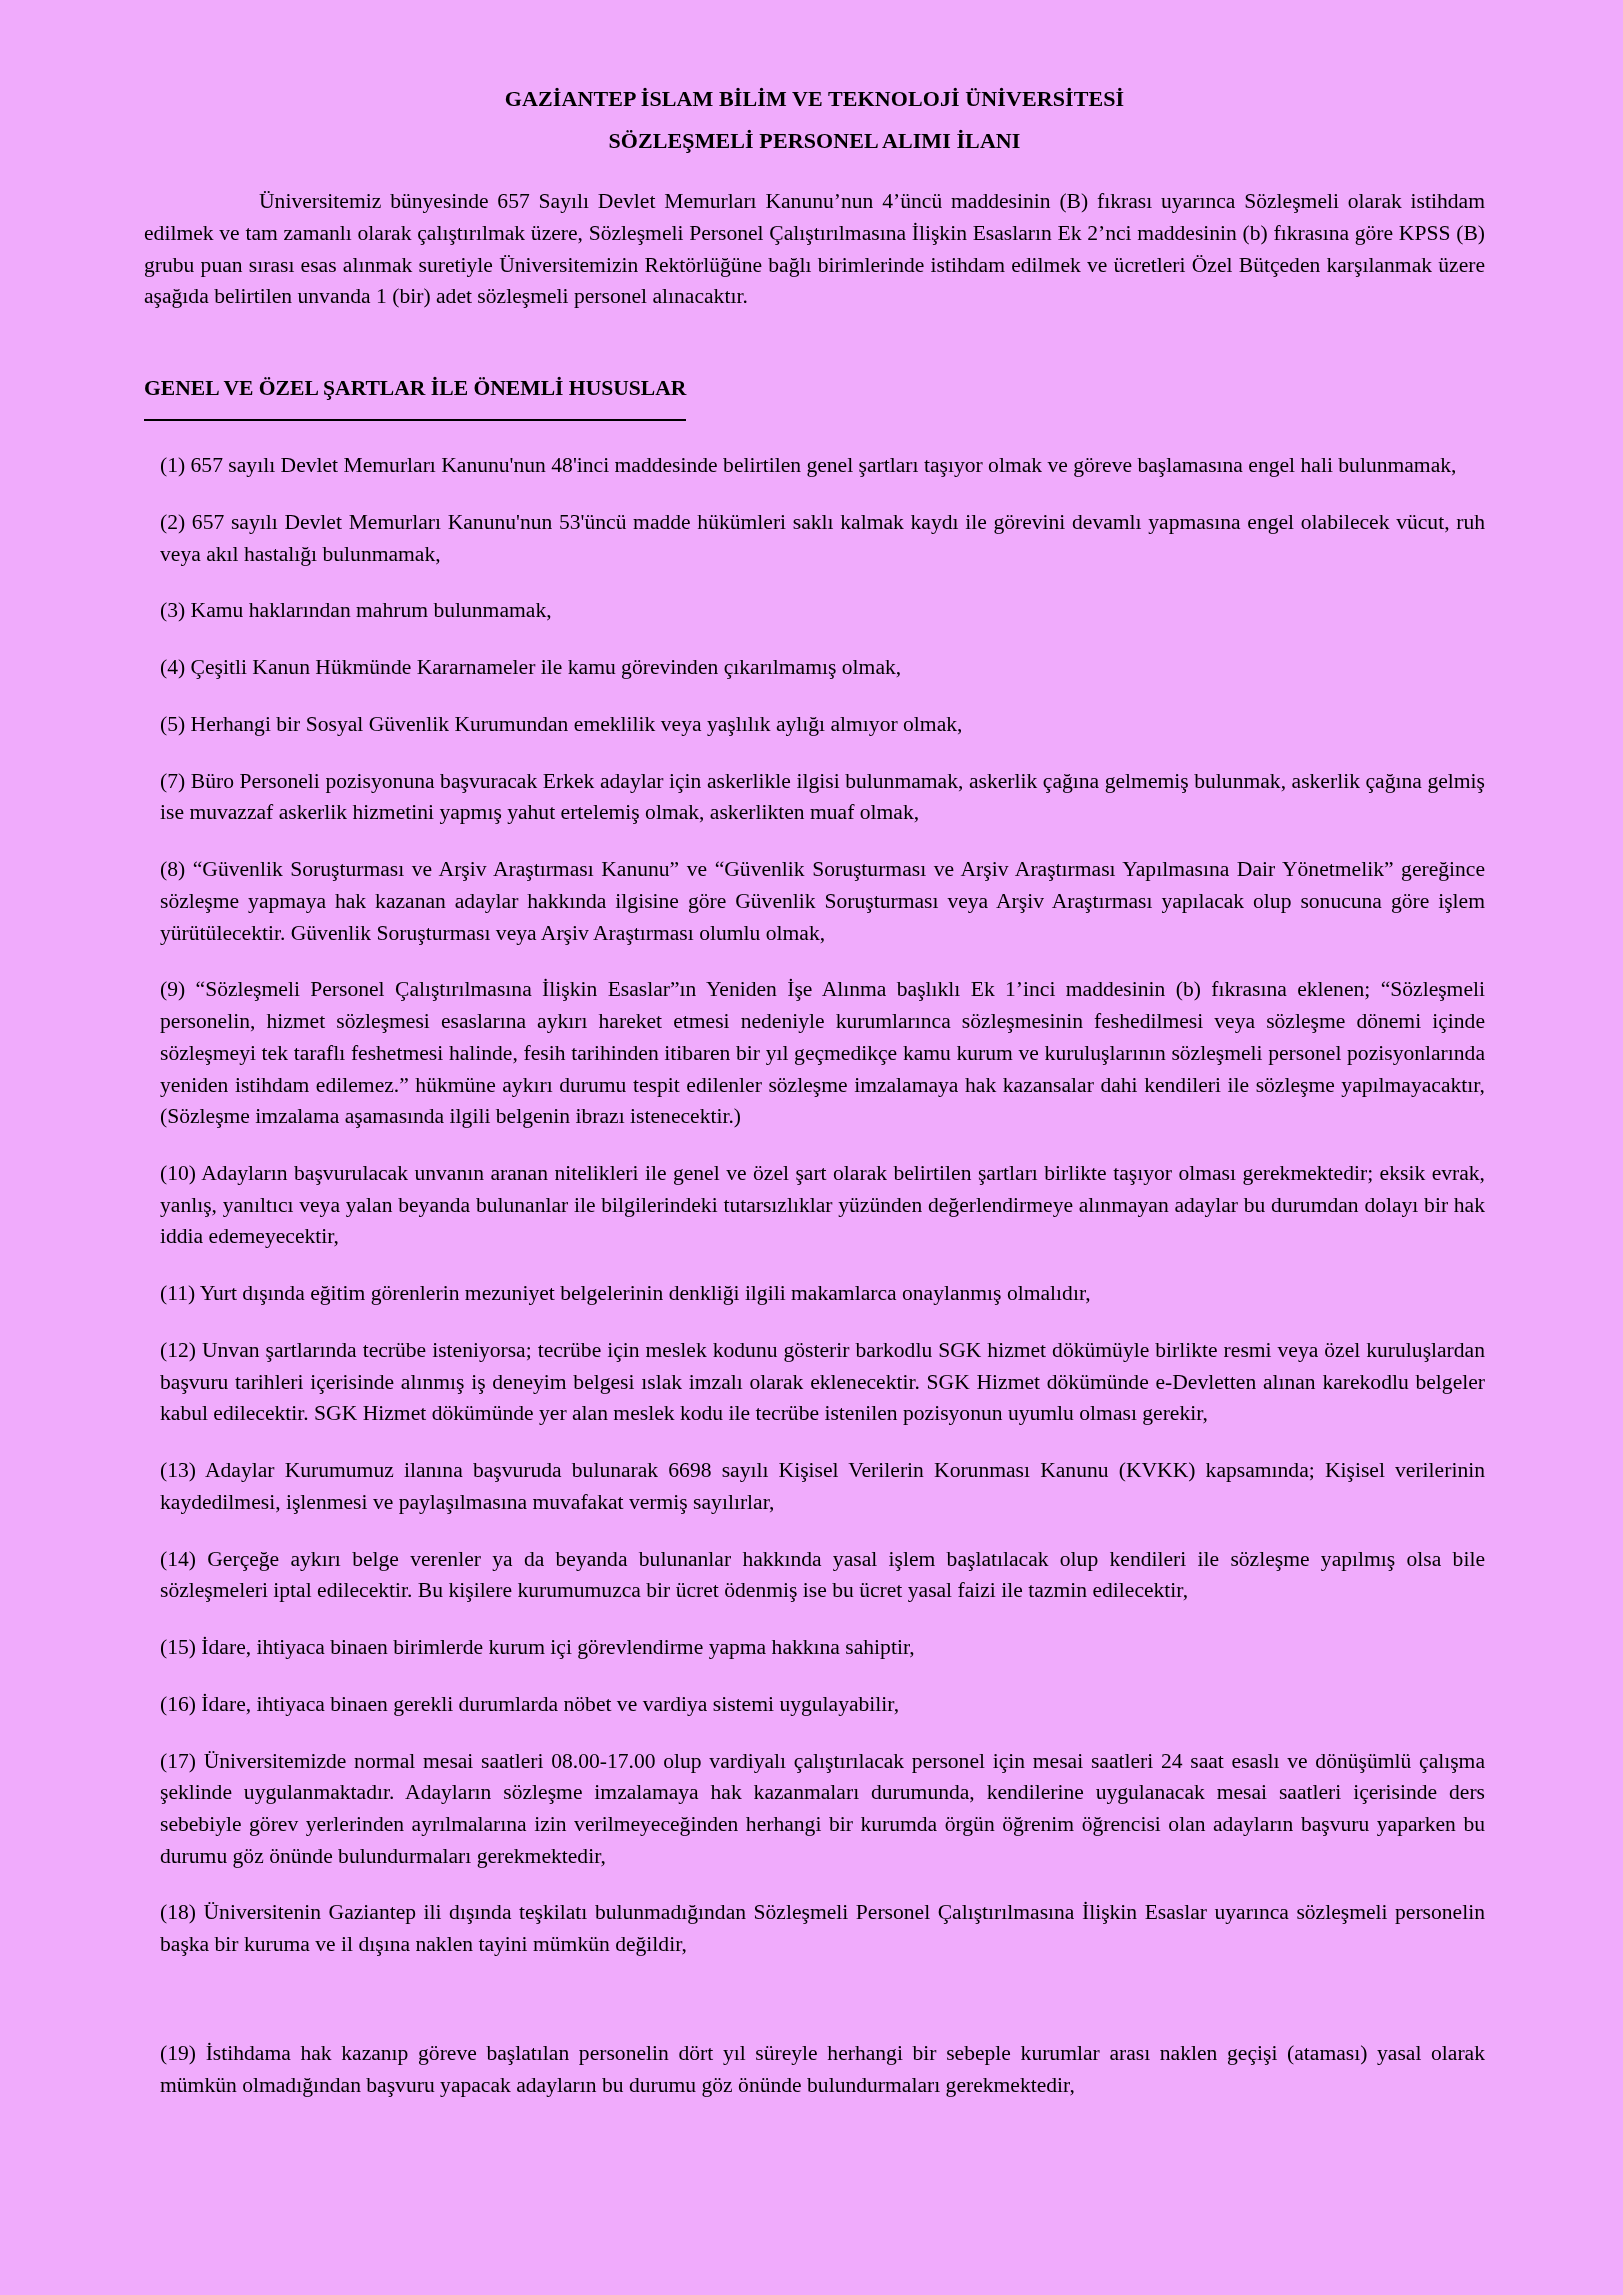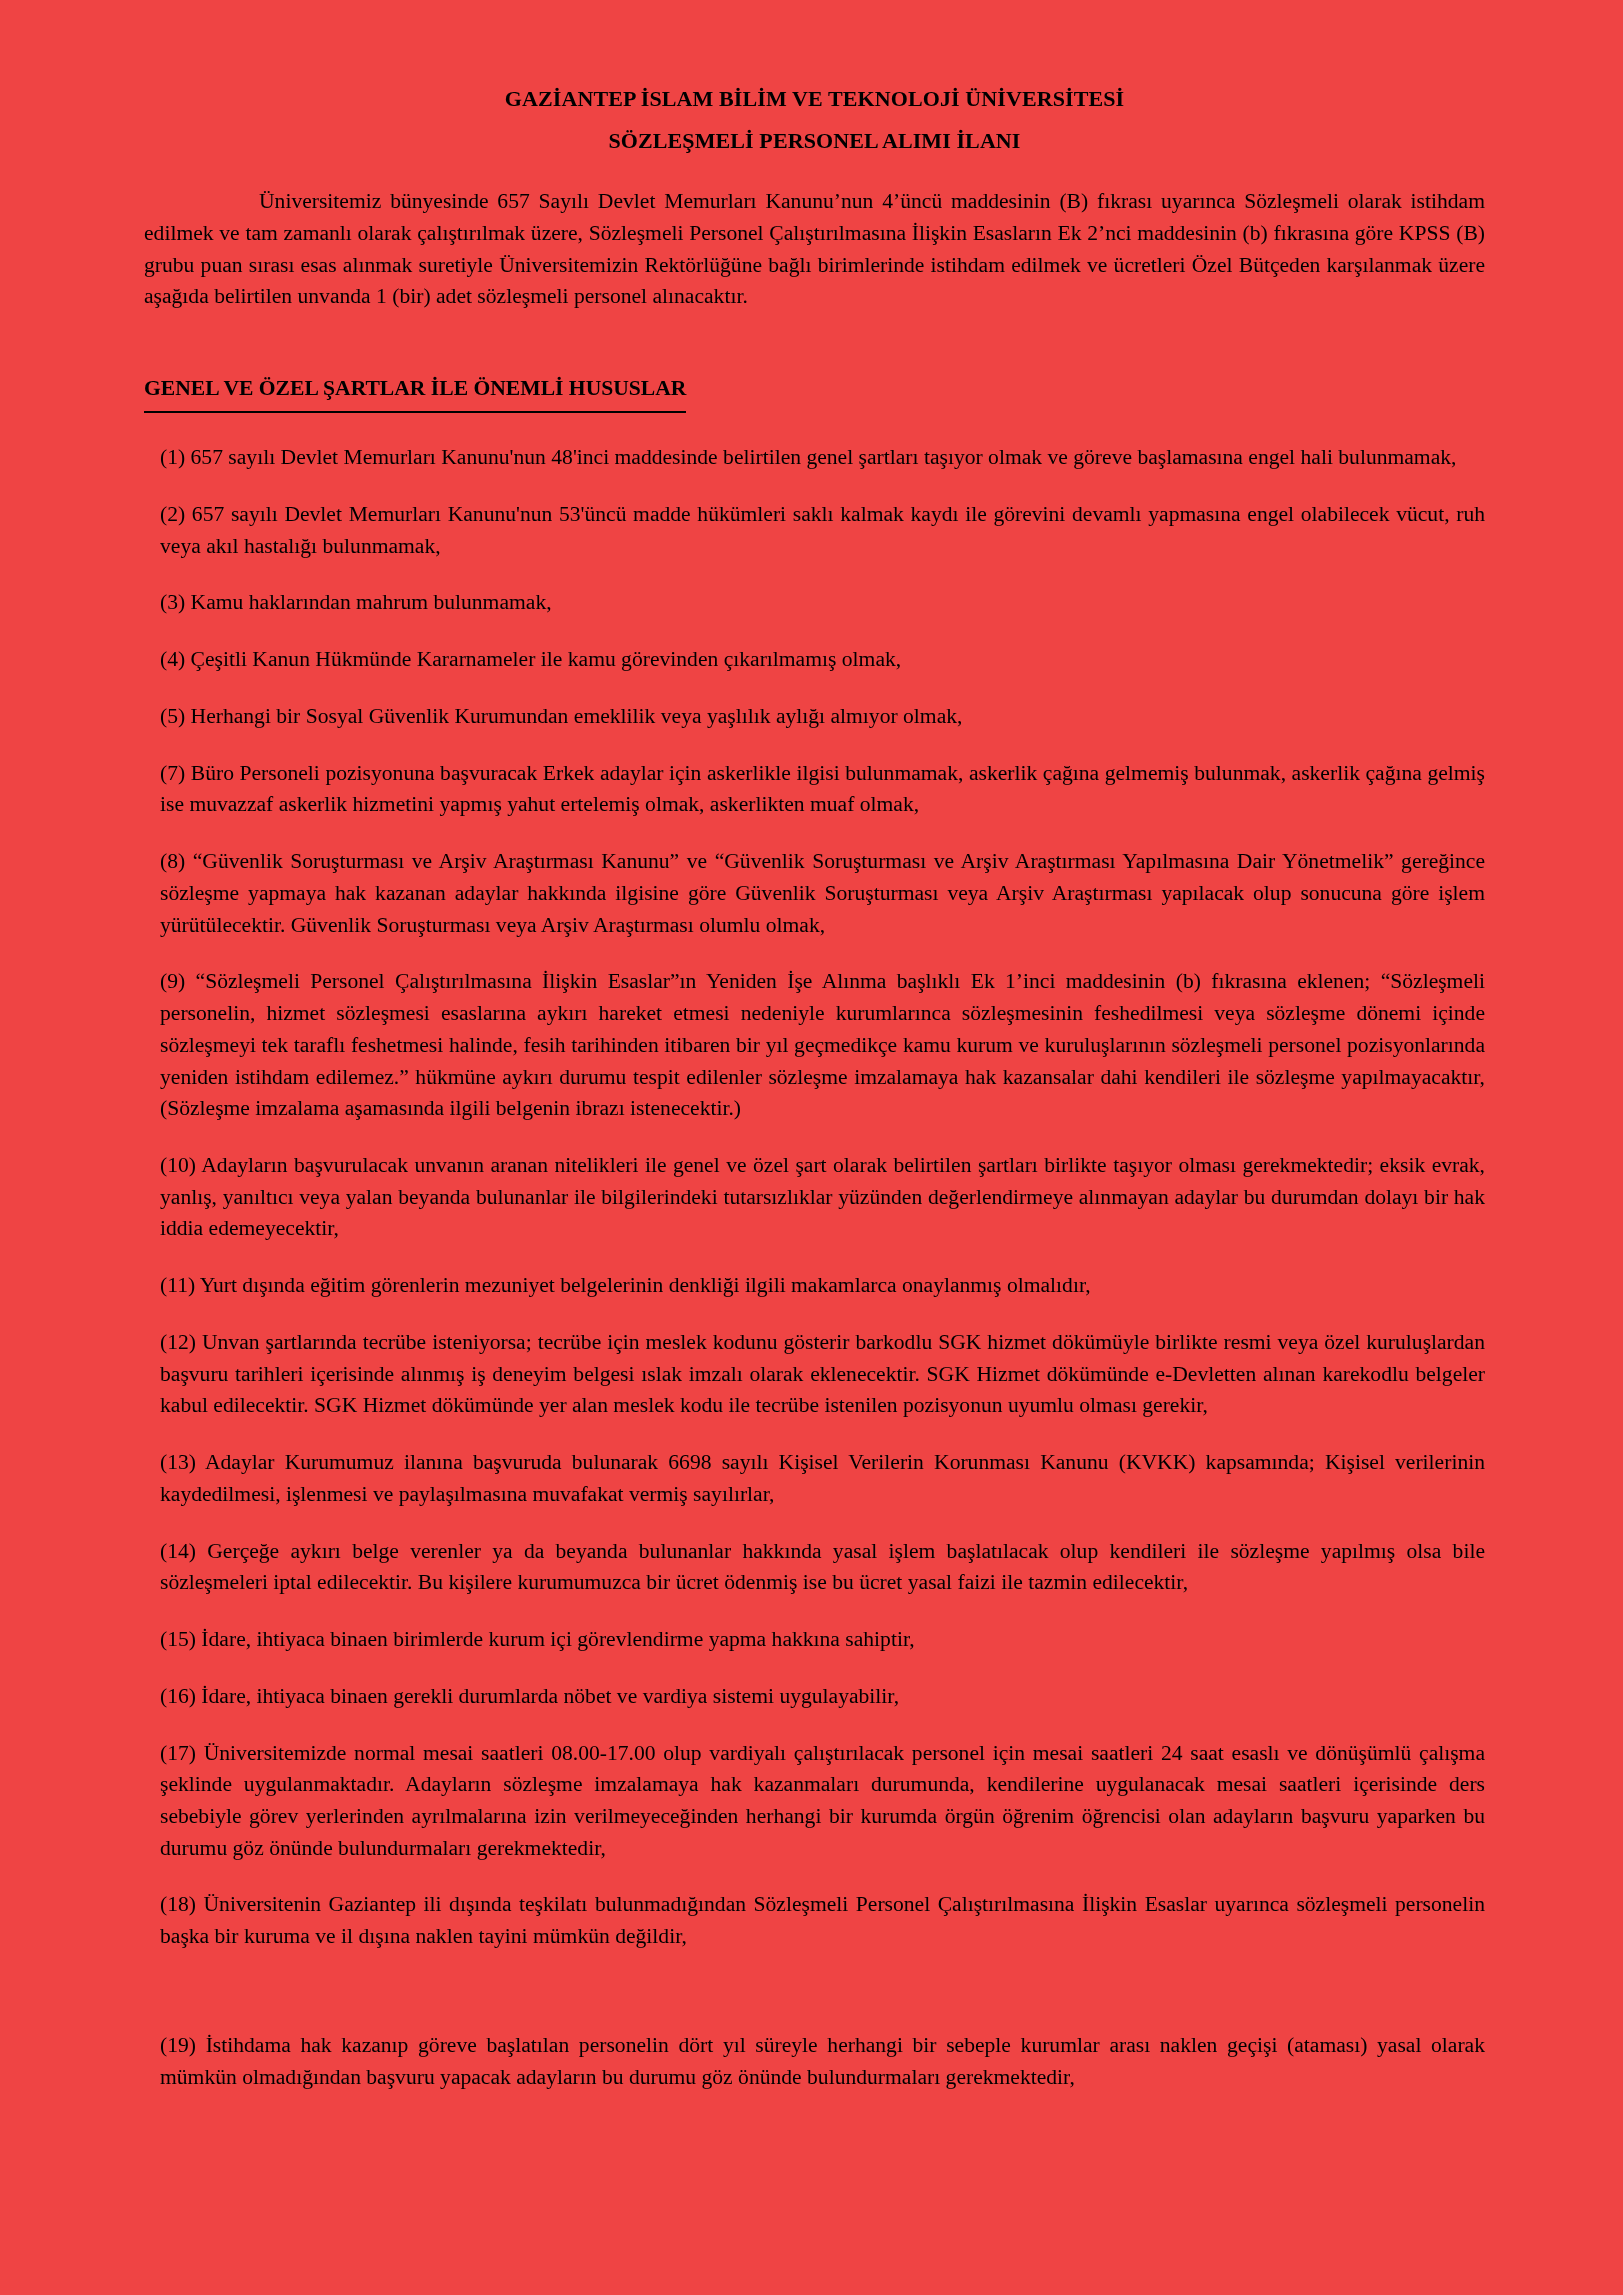--- a/index.html
+++ b/index.html
@@ -6,21 +6,21 @@
   html, body {
     margin: 0;
     padding: 0;
     background: #ffffff;
   }
 
   .page {
     position: relative;
     width: 1623px;
     height: 2295px;
-    background: #ef4444;
+    background: #f0abfc;
     box-sizing: border-box;
     padding: 84px 138px 0 144px;
     font-family: "Liberation Serif", "DejaVu Serif", serif;
     color: #000000;
     overflow: hidden;
   }
 
   .doc-title {
     text-align: center;
     font-weight: bold;
@@ -45,21 +45,21 @@
   }
 
   .section-heading {
     margin: 30px 0 0 0;
     font-size: 21.6px;
     font-weight: bold;
     line-height: 1.4;
     text-align: left;
     display: inline-block;
     border-bottom: 2.6px solid #000;
-    padding-bottom: 8px;
+    padding-bottom: 16px;
   }
 
   .heading-wrap {
     margin-top: 30px;
   }
 
   .clauses {
     margin: 0;
     padding: 0;
     list-style: none;

